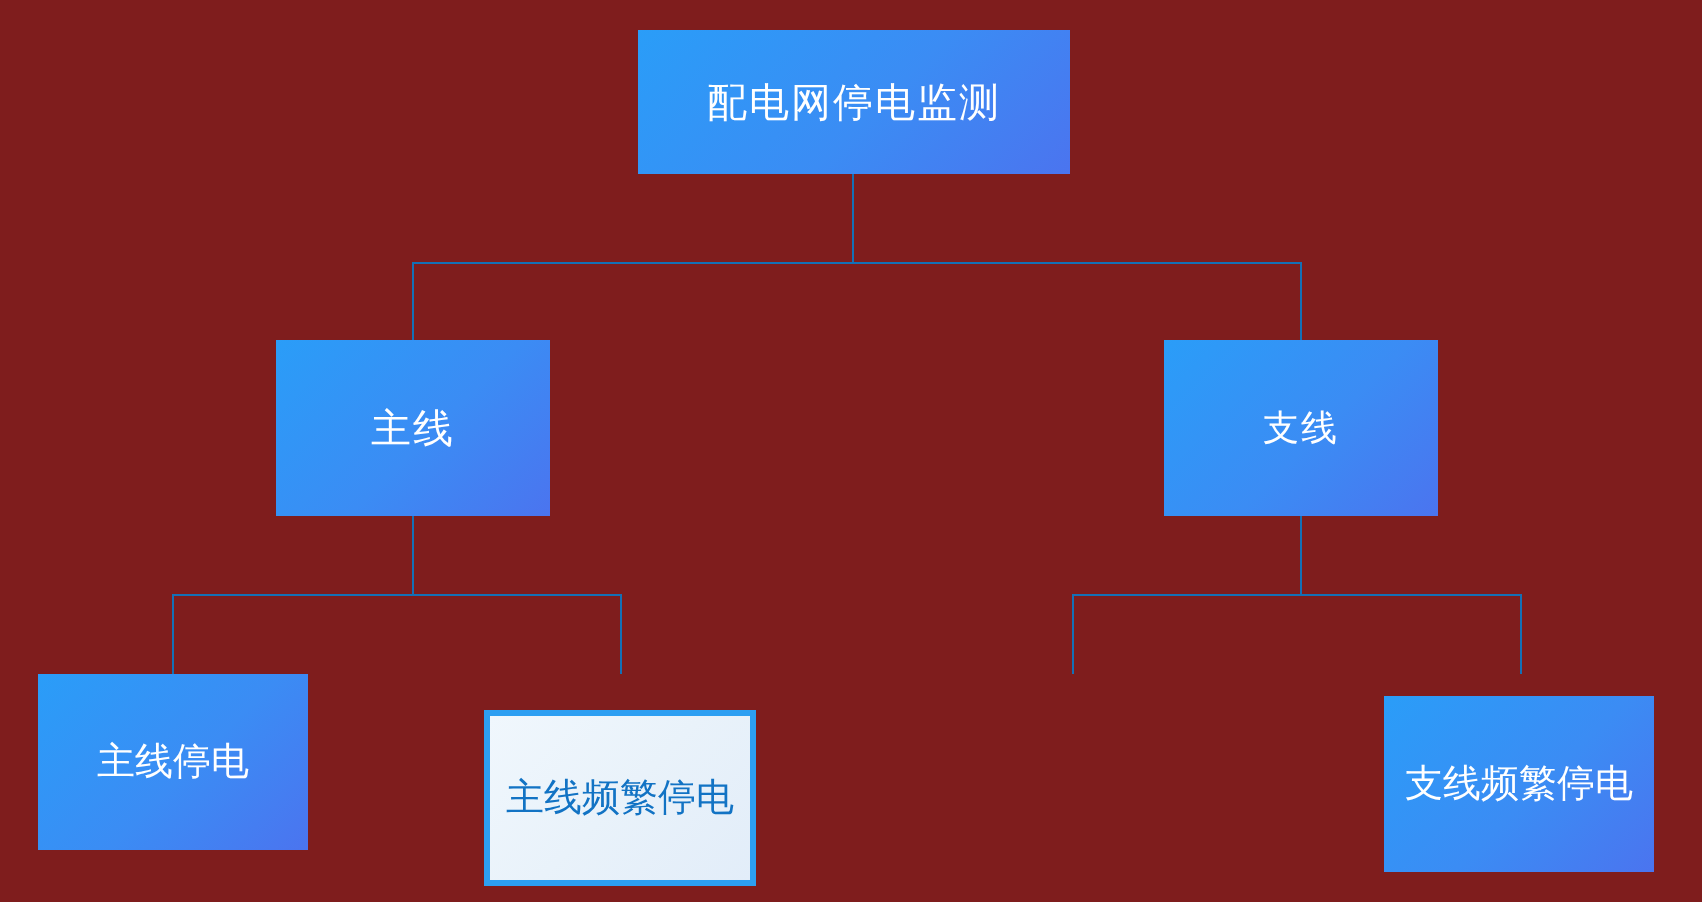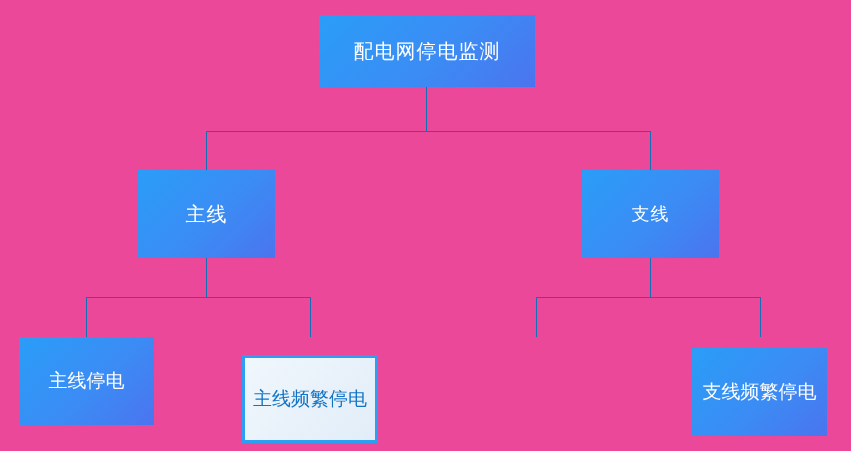--- a/index.html
+++ b/index.html
@@ -5,21 +5,21 @@
   html, body {
     margin: 0;
     padding: 0;
     background: #ffffff;
     font-family: "Liberation Sans", sans-serif;
   }
   .canvas {
     position: relative;
     width: 851px;
     height: 451px;
-    background: #ec4899;
+    background: #7f1d1d;
     overflow: hidden;
   }
   .node {
     position: absolute;
     display: flex;
     align-items: center;
     justify-content: center;
     box-sizing: border-box;
     text-align: center;
     cursor: default;

